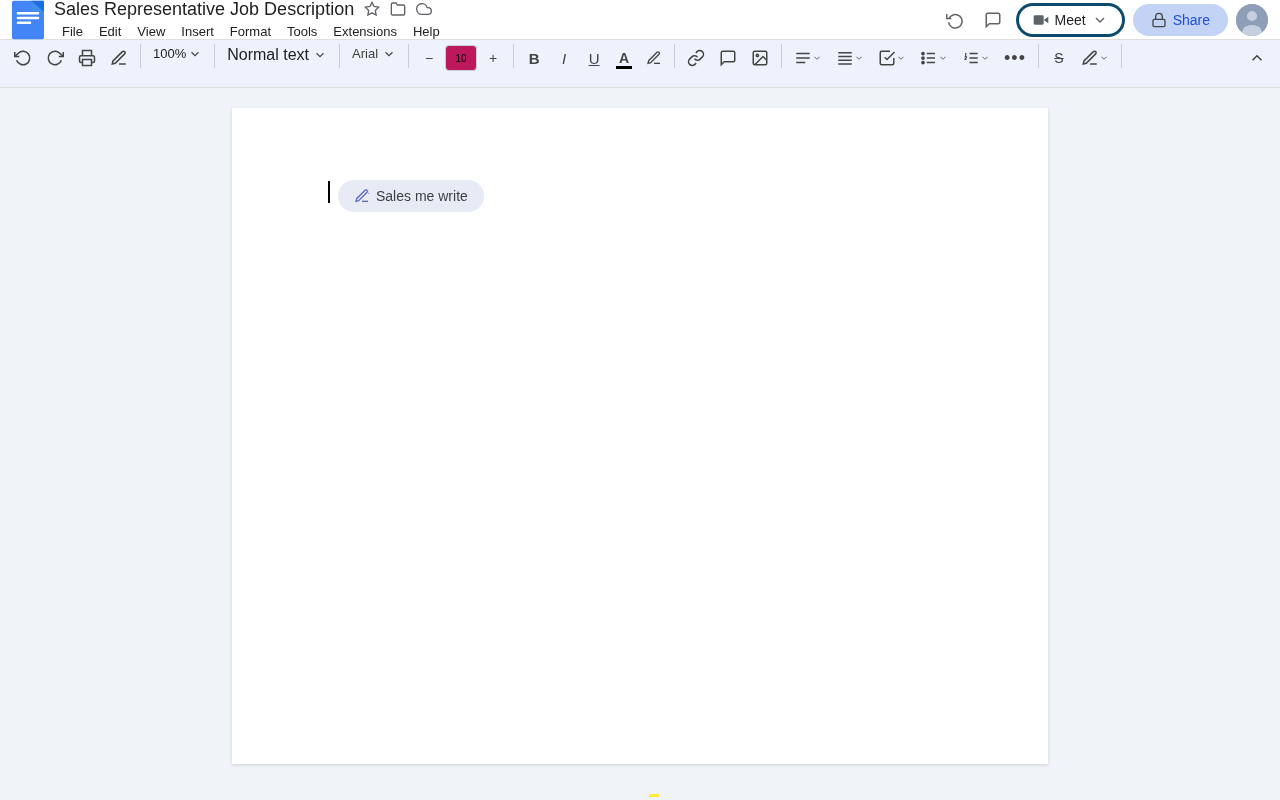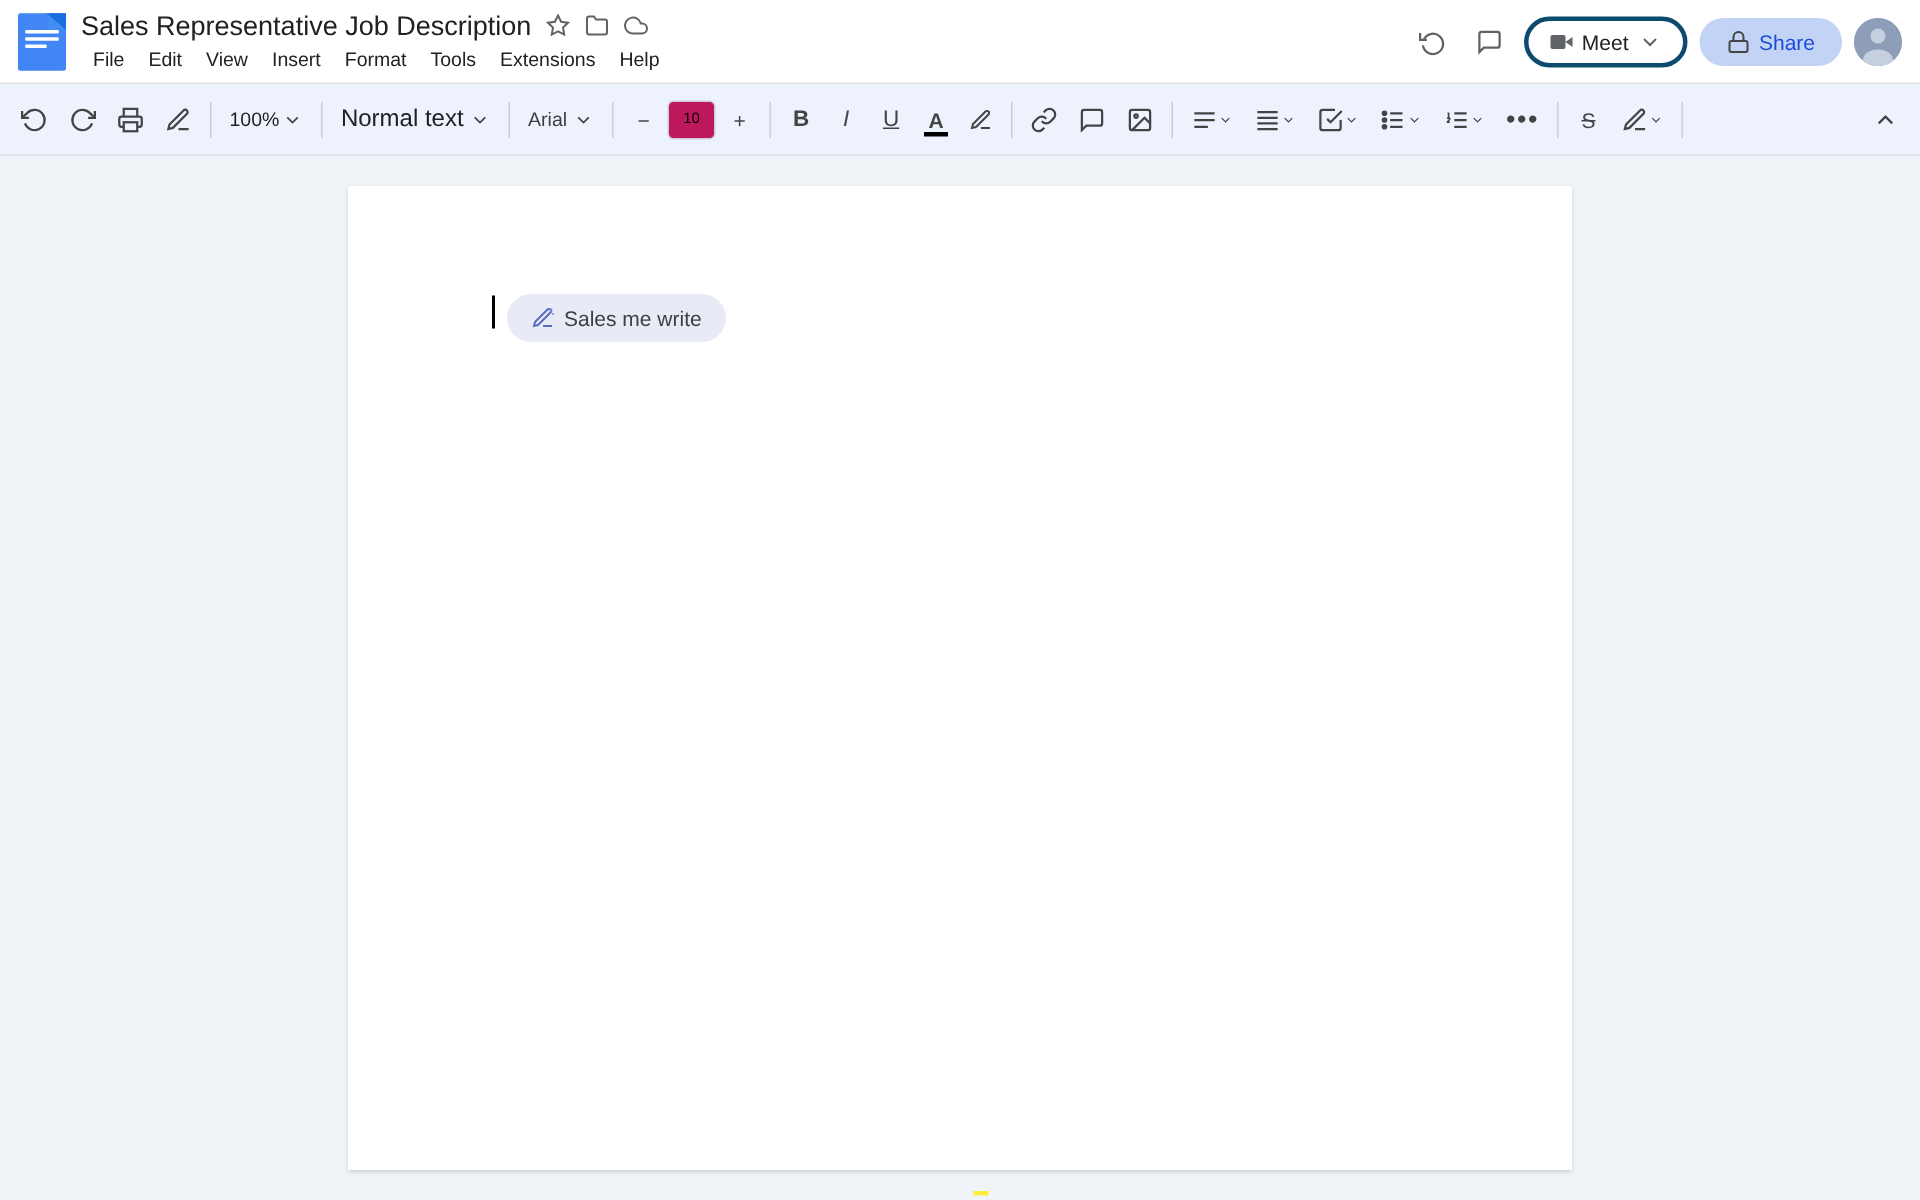--- a/index.html
+++ b/index.html
@@ -4,21 +4,21 @@
   <style>
     * { box-sizing: border-box; margin: 0; padding: 0; }
     body { font-family: 'Arial', sans-serif; background: #f0f4f9; width: 1280px; height: 800px; overflow: hidden; }
 
     
     .title-bar {
       display: flex;
       align-items: center;
       background: #fff;
       padding: 2px 12px;
-      height: 56px;
+      height: 40px;
       border-bottom: 1px solid #e0e0e0;
       position: relative;
     }
     .doc-icon {
       width: 32px;
       height: 40px;
       margin-right: 10px;
       flex-shrink: 0;
     }
     .title-section {
@@ -114,21 +114,21 @@
       display: flex;
       align-items: center;
       justify-content: center;
       overflow: hidden;
       cursor: pointer;
     }
 
     
     .toolbar {
       display: flex;
-      align-items: center;
+      align-items: flex-start;
       background: #edf2fc;
       padding: 4px 8px;
       height: 48px;
       gap: 2px;
       border-bottom: 1px solid #e0e0e0;
     }
     .toolbar-btn {
       background: none;
       border: none;
       cursor: pointer;

